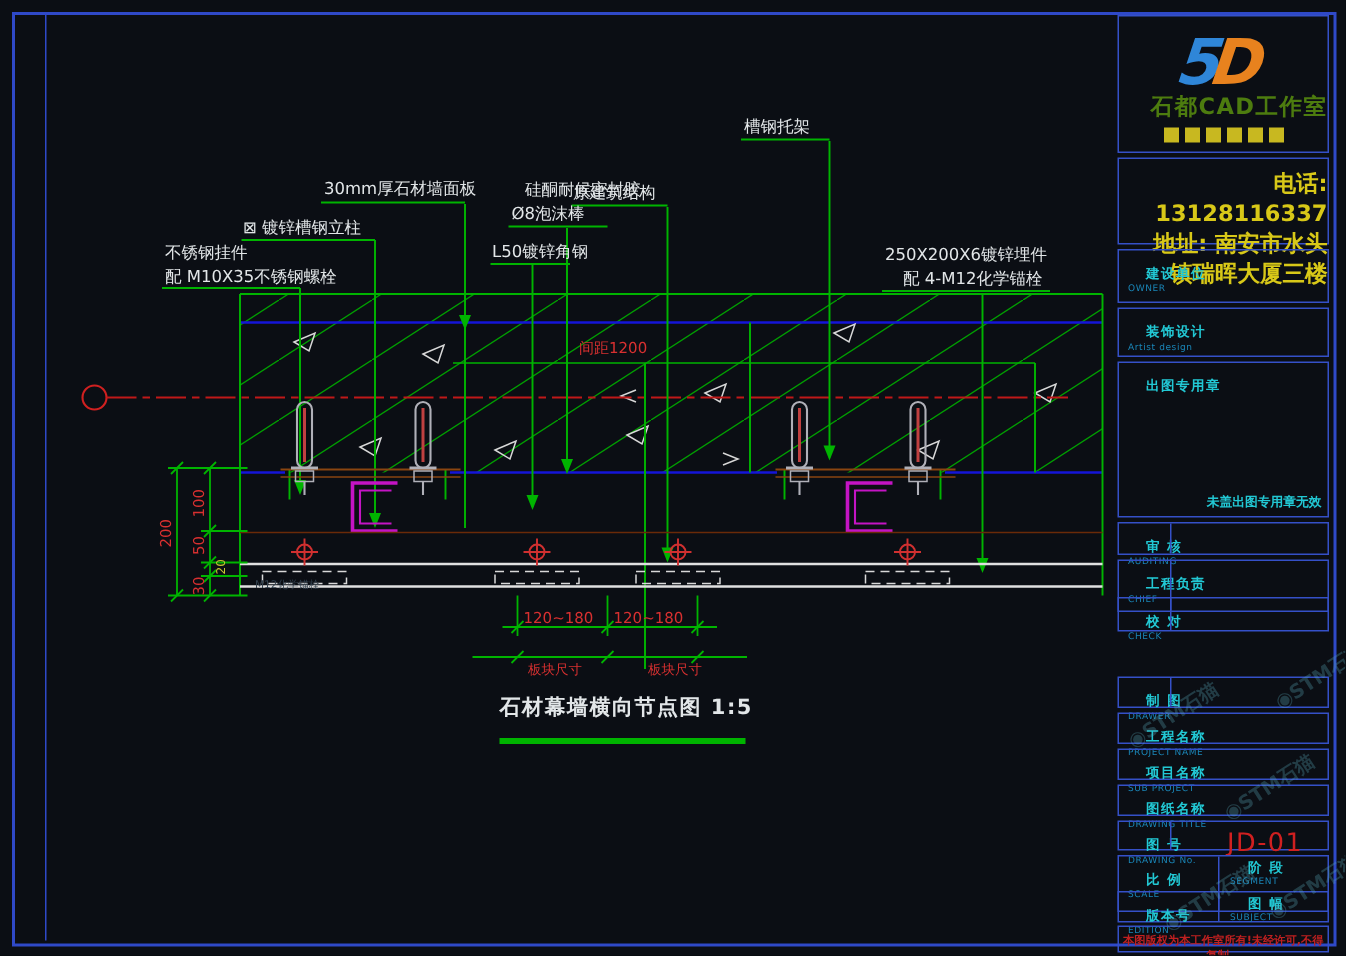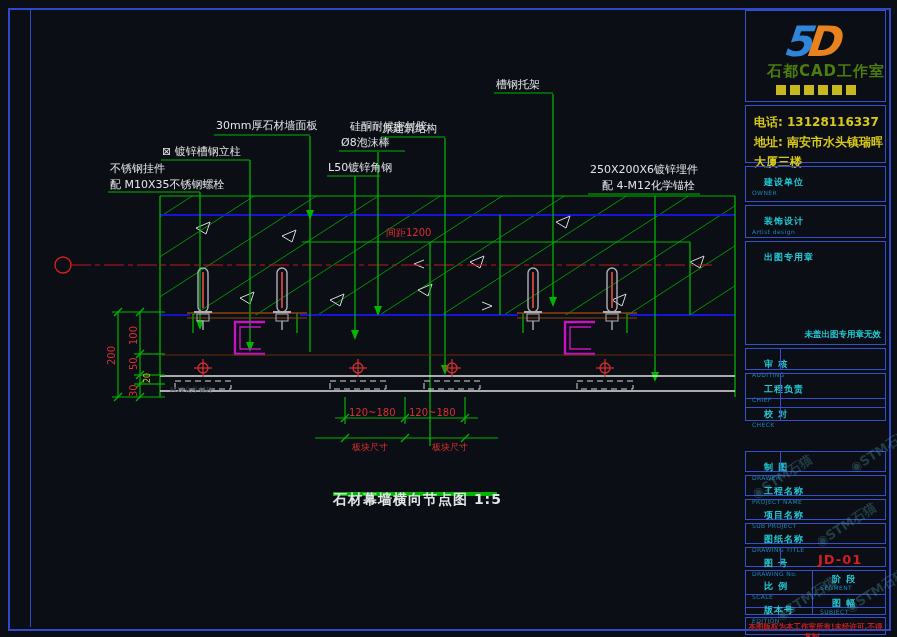--- a/index.html
+++ b/index.html
@@ -20,24 +20,24 @@
   .tb .box{position:absolute;left:0;width:141px;border:1px solid #3550c8;box-sizing:border-box;}
   .tb .cnlbl{color:#22c8d4;font-size:9px;font-weight:bold;letter-spacing:1px;line-height:10px;margin-left:12px;}
   .tb .enlbl{display:block;color:#1a86b8;font-size:6px;letter-spacing:.4px;line-height:7px;font-weight:normal;}
   .cellpad{padding:3px 0 0 6px;}
   .logo-wrap{text-align:center;}
   .logo-5{color:#2f86d8;font-size:42px;font-weight:bold;font-style:italic;display:inline-block;transform:skewX(-8deg);}
   .logo-d{color:#e8821e;font-size:42px;font-weight:bold;font-style:italic;display:inline-block;margin-left:-8px;transform:skewX(-8deg);}
   .studio{color:#4d7c0f;font-size:15px;font-weight:bold;letter-spacing:1px;margin-top:-4px;text-align:right;}
   .badges{margin-top:4px;display:flex;justify-content:center;gap:4px;}
   .badges i{width:10px;height:10px;background:#c8b820;display:inline-block;}
-  .contact{color:#d8c818;font-size:12px;font-weight:bold;line-height:20px;padding:6px 0 0 8px;}
+  .contact{color:#d8c818;font-size:15px;font-weight:bold;line-height:20px;padding:6px 0 0 8px;text-align:right;}
   .split{position:absolute;top:0;bottom:0;border-left:1px solid #3550c8;}
   .stamp-note{position:absolute;right:4px;bottom:3px;color:#22c8d4;font-size:8.5px;font-weight:bold;}
-  .drawno-val{position:absolute;left:72px;top:4px;color:#d02020;font-size:13px;font-weight:bold;letter-spacing:1px;}
+  .drawno-val{position:absolute;left:72px;top:4px;color:#d02020;font-size:17px;font-weight:normal;letter-spacing:1px;}
   .tb-copy{color:#c02020;font-size:7.5px;text-align:center;padding-top:4px;font-weight:bold;}
   .wm{position:absolute;color:rgba(90,170,185,.30);font-size:13px;font-weight:bold;transform:rotate(-33deg);white-space:nowrap;}
 </style>
 </head>
 <body>
 
 <div class="sheet">
   <div class="frame"></div>
   <div class="frame-inner-left"></div>
 
@@ -242,21 +242,21 @@
   <span class="lbl red dim" style="left:409px;top:407px">120~180</span>
   <span class="lbl red" style="left:352px;top:441px;font-size:9px">板块尺寸</span>
   <span class="lbl red" style="left:432px;top:441px;font-size:9px">板块尺寸</span>
 
   <span class="lbl red dim rot" style="left:106px;top:365px">200</span>
   <span class="lbl red dim rot" style="left:128px;top:345px">100</span>
   <span class="lbl red dim rot" style="left:128px;top:370px">50</span>
   <span class="lbl ylw rot" style="left:142px;top:383px;font-size:8px">20</span>
   <span class="lbl red dim rot" style="left:128px;top:397px">30</span>
 
-  <span class="lbl dwg-title" style="left:333px;top:493px"><span>石材幕墙横向节点图</span> <span>1:5</span></span>
+  <span class="lbl dwg-title" style="left:333px;top:466px"><span>石材幕墙横向节点图</span> <span>1:5</span></span>
 
   <div class="tb">
 
     <div class="box logo-wrap" style="top:2px;height:92px;padding-top:6px">
       <div><span class="logo-5">5</span><span class="logo-d">D</span></div>
       <div class="studio">石都CAD工作室</div>
       <div class="badges">
           <i></i>
           <i></i>
           <i></i>

